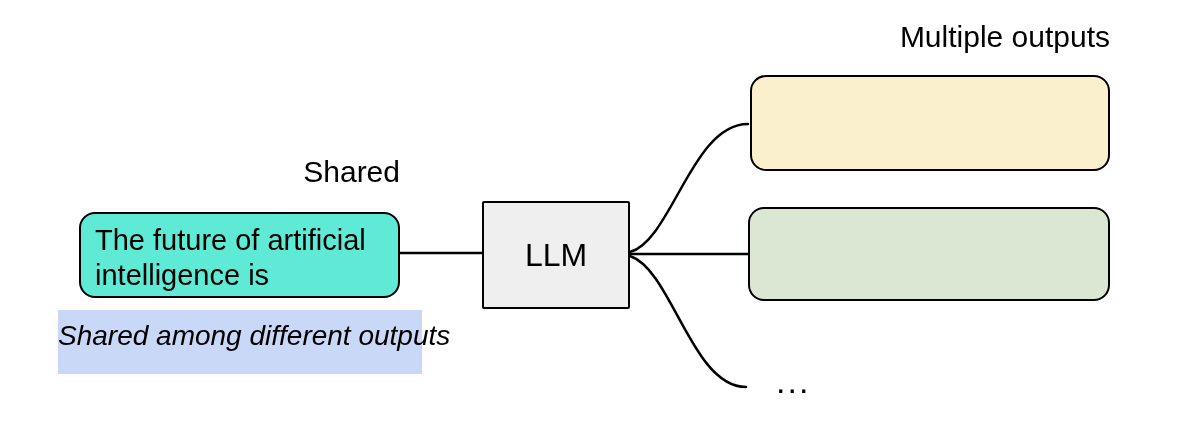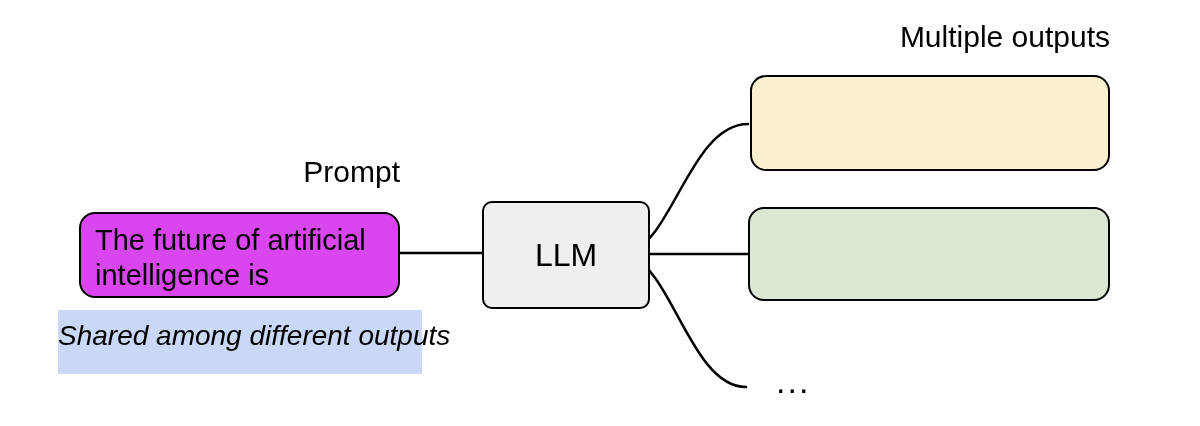--- a/index.html
+++ b/index.html
@@ -50,22 +50,22 @@
     left: 58px; top: 310px;
     width: 364px; height: 64px;
     font-size: 28px;
     font-style: italic;
     text-align: center;
     line-height: 52px;
     white-space: nowrap;
   }
   .llm-box {
     left: 482px; top: 201px;
-    width: 168px; height: 108px;
-    border-radius: 10px;
+    width: 148px; height: 108px;
+    border-radius: 2px;
     display: flex;
     align-items: center;
     justify-content: center;
     font-size: 32px;
   }
   .output-box-1 {
     left: 750px; top: 75px;
     width: 360px; height: 96px;
     border-radius: 16px;
   }
@@ -87,23 +87,23 @@
 
 <div class="canvas">
 
   <svg class="connector-layer" viewBox="0 0 1200 426" xmlns="http://www.w3.org/2000/svg">
     <path d="M 399 253 L 482 253" style="stroke: rgb(0, 0, 0);"></path>
     <path d="M 630 252 C 672 240, 692 124, 748 124" style="stroke: rgb(0, 0, 0);"></path>
     <path d="M 630 254 L 748 254" style="stroke: rgb(0, 0, 0);"></path>
     <path d="M 630 256 C 672 270, 692 387, 746 387" style="stroke: rgb(0, 0, 0);"></path>
   </svg>
 
-  <div class="label prompt-label">Prompt</div>
+  <div class="label prompt-label">Shared</div>
 
-  <div class="box prompt-box" style="background-color: #d946ef;">
+  <div class="box prompt-box" style="background-color: #5eead4;">
     <div class="line">The future of artificial</div>
     <div class="line">intelligence is</div>
   </div>
 
   <div class="note" style="background-color: rgb(201, 216, 247);">Shared among different outputs</div>
 
   <div class="box llm-box" style="background-color: rgb(239, 239, 239);">
     <span>LLM</span>
   </div>
 

